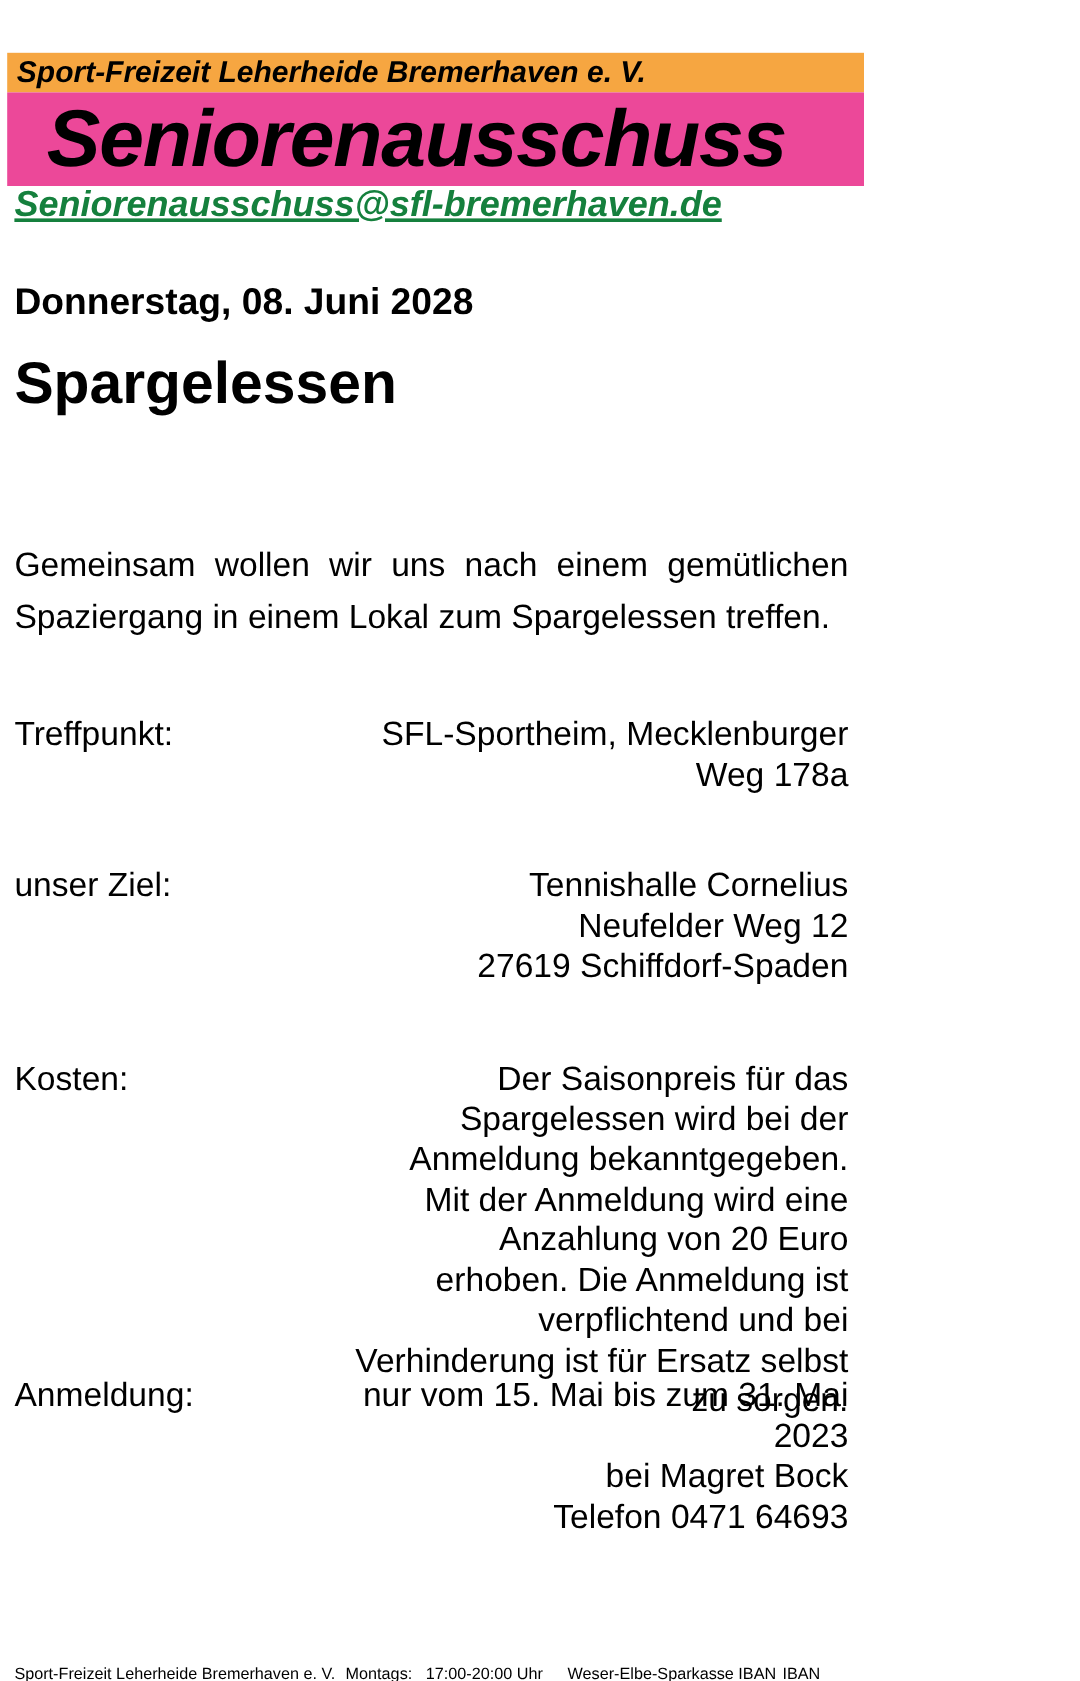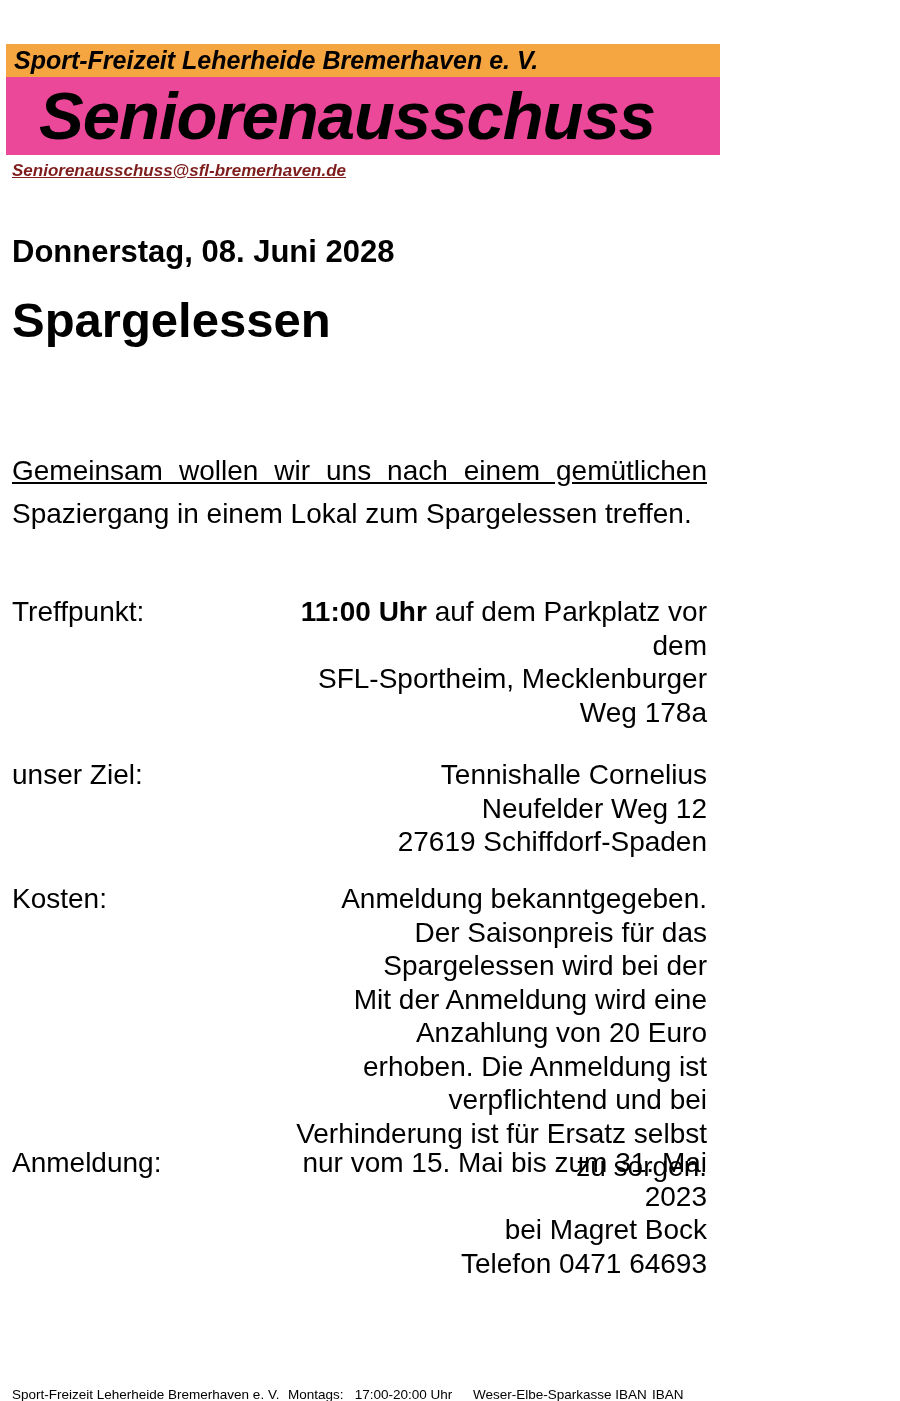--- a/index.html
+++ b/index.html
@@ -23,22 +23,22 @@
     background:#ec4899;
     padding-left:23px;
   }
   .committee-text {
     display:block; padding-left:10px; line-height:78px;
     font-size:67px; font-weight:bold; font-style:italic; color:#000;
     letter-spacing:-1px; white-space:nowrap;
   }
   .email {
     position:absolute; left:12px; top:157px;
-    font-size:17px; font-weight:bold; font-style:italic;
-    color:#7f1d1d; text-decoration:underline; line-height:27px;
+    font-size:30px; font-weight:bold; font-style:italic;
+    color:#15803d; text-decoration:underline; line-height:27px;
     cursor:pointer;
   }
   
   .logo-box {
     position:absolute; left:733px; top:3px; width:141px; height:193px;
     background:#fff; border:3px solid #a3a3a3; border-radius:26px;
     box-sizing:border-box; z-index:5; text-align:center;
   }
   .logo-box svg { display:block; margin:8px auto 0 auto; }
   .logo-city {
@@ -51,29 +51,29 @@
     font-size:31px; font-weight:bold; line-height:36px; white-space:nowrap;
   }
   .event-title {
     position:absolute; left:12px; top:292px;
     font-size:49px; font-weight:bold; line-height:57px; white-space:nowrap;
   }
   .intro {
     position:absolute; left:12px; right:13px; top:449px;
     font-size:28px; line-height:43px;
   }
-  .intro-l1 { text-align:justify; text-align-last:justify;text-decoration:underline; }
+  .intro-l1 { text-align:justify; text-align-last:justify; }
   .row {
     position:absolute; left:12px; right:13px;
     font-size:28px; line-height:33.5px;text-align:right;
   }
   .row .label { position:absolute; left:0; top:0; }
   .row .content { margin-left:258px; }
   .row-treffpunkt { top:595px; }
-  .row-ziel       { top:721px;margin-top:37px; }
+  .row-ziel       { top:721px; }
   .row-kosten     { top:882px; }
   .row-anmeldung  { top:1146px; }
   .bold { font-weight:bold; }
   
   .footer-col {
     position:absolute; top:1354px;
     font-size:13.5px; line-height:16.3px; white-space:pre-wrap; color:#000;
   }
   .footer-col1 { left:12px; }
   .footer-col2 { left:288px; }
@@ -144,39 +144,38 @@
   <div class="event-title">Spargelessen</div>
 
   <div class="intro">
     <div class="intro-l1">Gemeinsam wollen wir uns nach einem gemütlichen</div>
     <div>Spaziergang in einem Lokal zum Spargelessen treffen.</div>
   </div>
 
   <div class="row row-treffpunkt">
     <div class="label">Treffpunkt:</div>
     <div class="content">
-      <div><span class="bold">11:00 Uhr</span><span> auf dem Parkplatz vor dem</span></div>
       <div>SFL-Sportheim, Mecklenburger Weg 178a</div>
     </div>
   </div>
 
   <div class="row row-ziel">
     <div class="label">unser Ziel:</div>
     <div class="content">
       <div>Tennishalle Cornelius</div>
       <div>Neufelder Weg 12</div>
       <div>27619 Schiffdorf-Spaden</div>
     </div>
   </div>
 
   <div class="row row-kosten">
     <div class="label">Kosten:</div>
     <div class="content">
+      <div>Der Saisonpreis für das Spargelessen wird bei der</div>
       <div>Anmeldung bekanntgegeben.</div>
-      <div>Der Saisonpreis für das Spargelessen wird bei der</div>
       <div>Mit der Anmeldung wird eine Anzahlung von 20 Euro</div>
       <div>erhoben. Die Anmeldung ist verpflichtend und bei</div>
       <div>Verhinderung ist für Ersatz selbst zu sorgen.</div>
     </div>
   </div>
 
   <div class="row row-anmeldung">
     <div class="label">Anmeldung:</div>
     <div class="content">
       <div>nur vom 15. Mai bis zum 31. Mai 2023</div>

